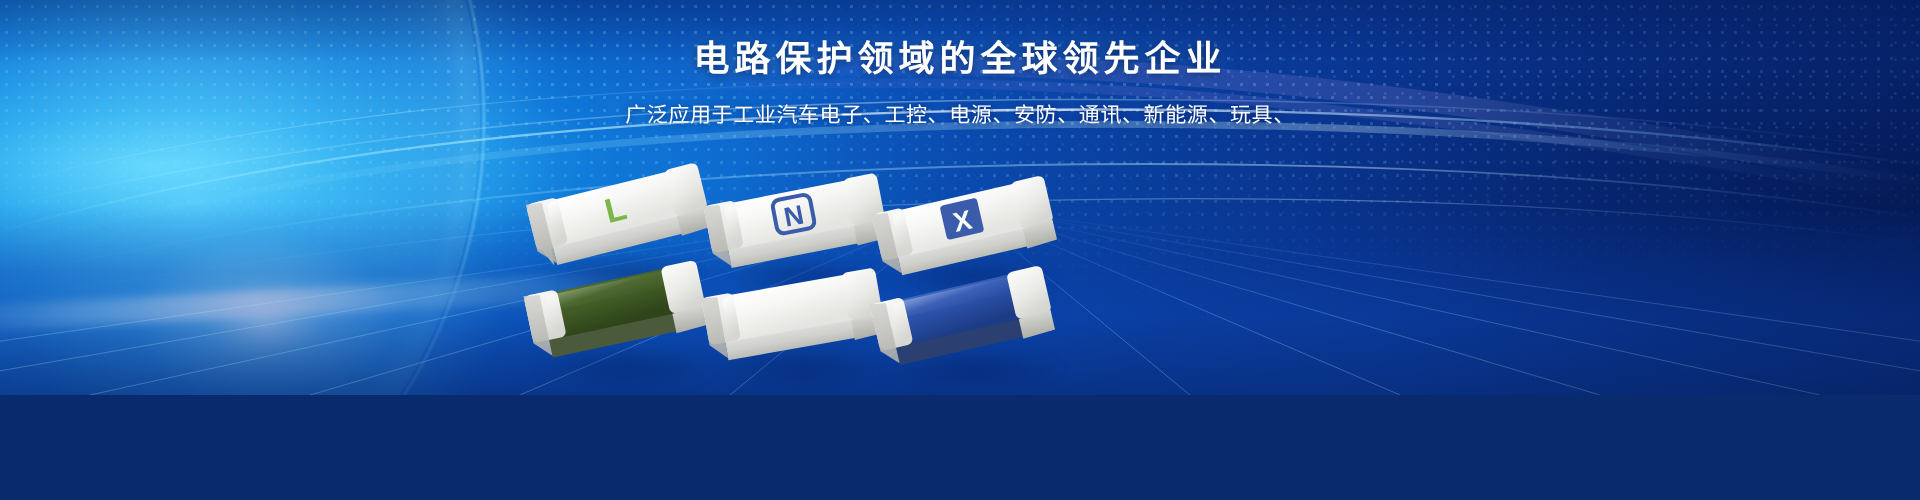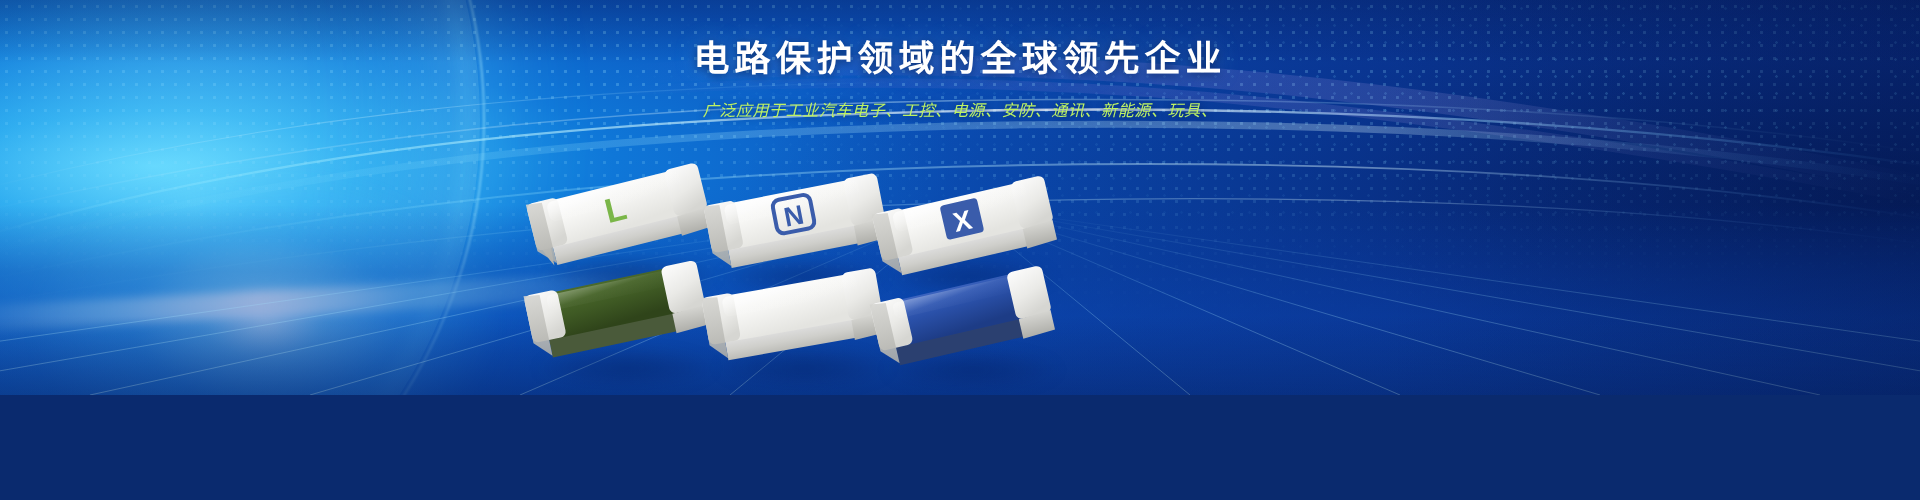--- a/index.html
+++ b/index.html
@@ -113,27 +113,26 @@
     margin:0;
     font-size:36px;
     font-weight:bold;
     letter-spacing:5px;
     color:#ffffff;
     text-shadow:0 2px 10px rgba(2,24,80,.75), 0 0 22px rgba(120,200,255,.35);
     line-height:1.25;
   }
   .subline{
     margin:14px 0 0 0;
-    font-size:16px;
-    color:#bef264;
+    font-size:21px;
+    color:#ffffff;
     letter-spacing:.6px;
     line-height:1.95;
     text-shadow:0 1px 7px rgba(3,26,86,.70);
     font-weight:400;
-    font-style:italic;
   }
   .subline span{display:block;}
 
   
   .parts{position:absolute;left:0;top:0;width:1920px;height:500px;z-index:7;}
   .parts svg{position:absolute;left:0;top:0;}
 
   .shadow-blob{
     position:absolute;
     border-radius:50%;

